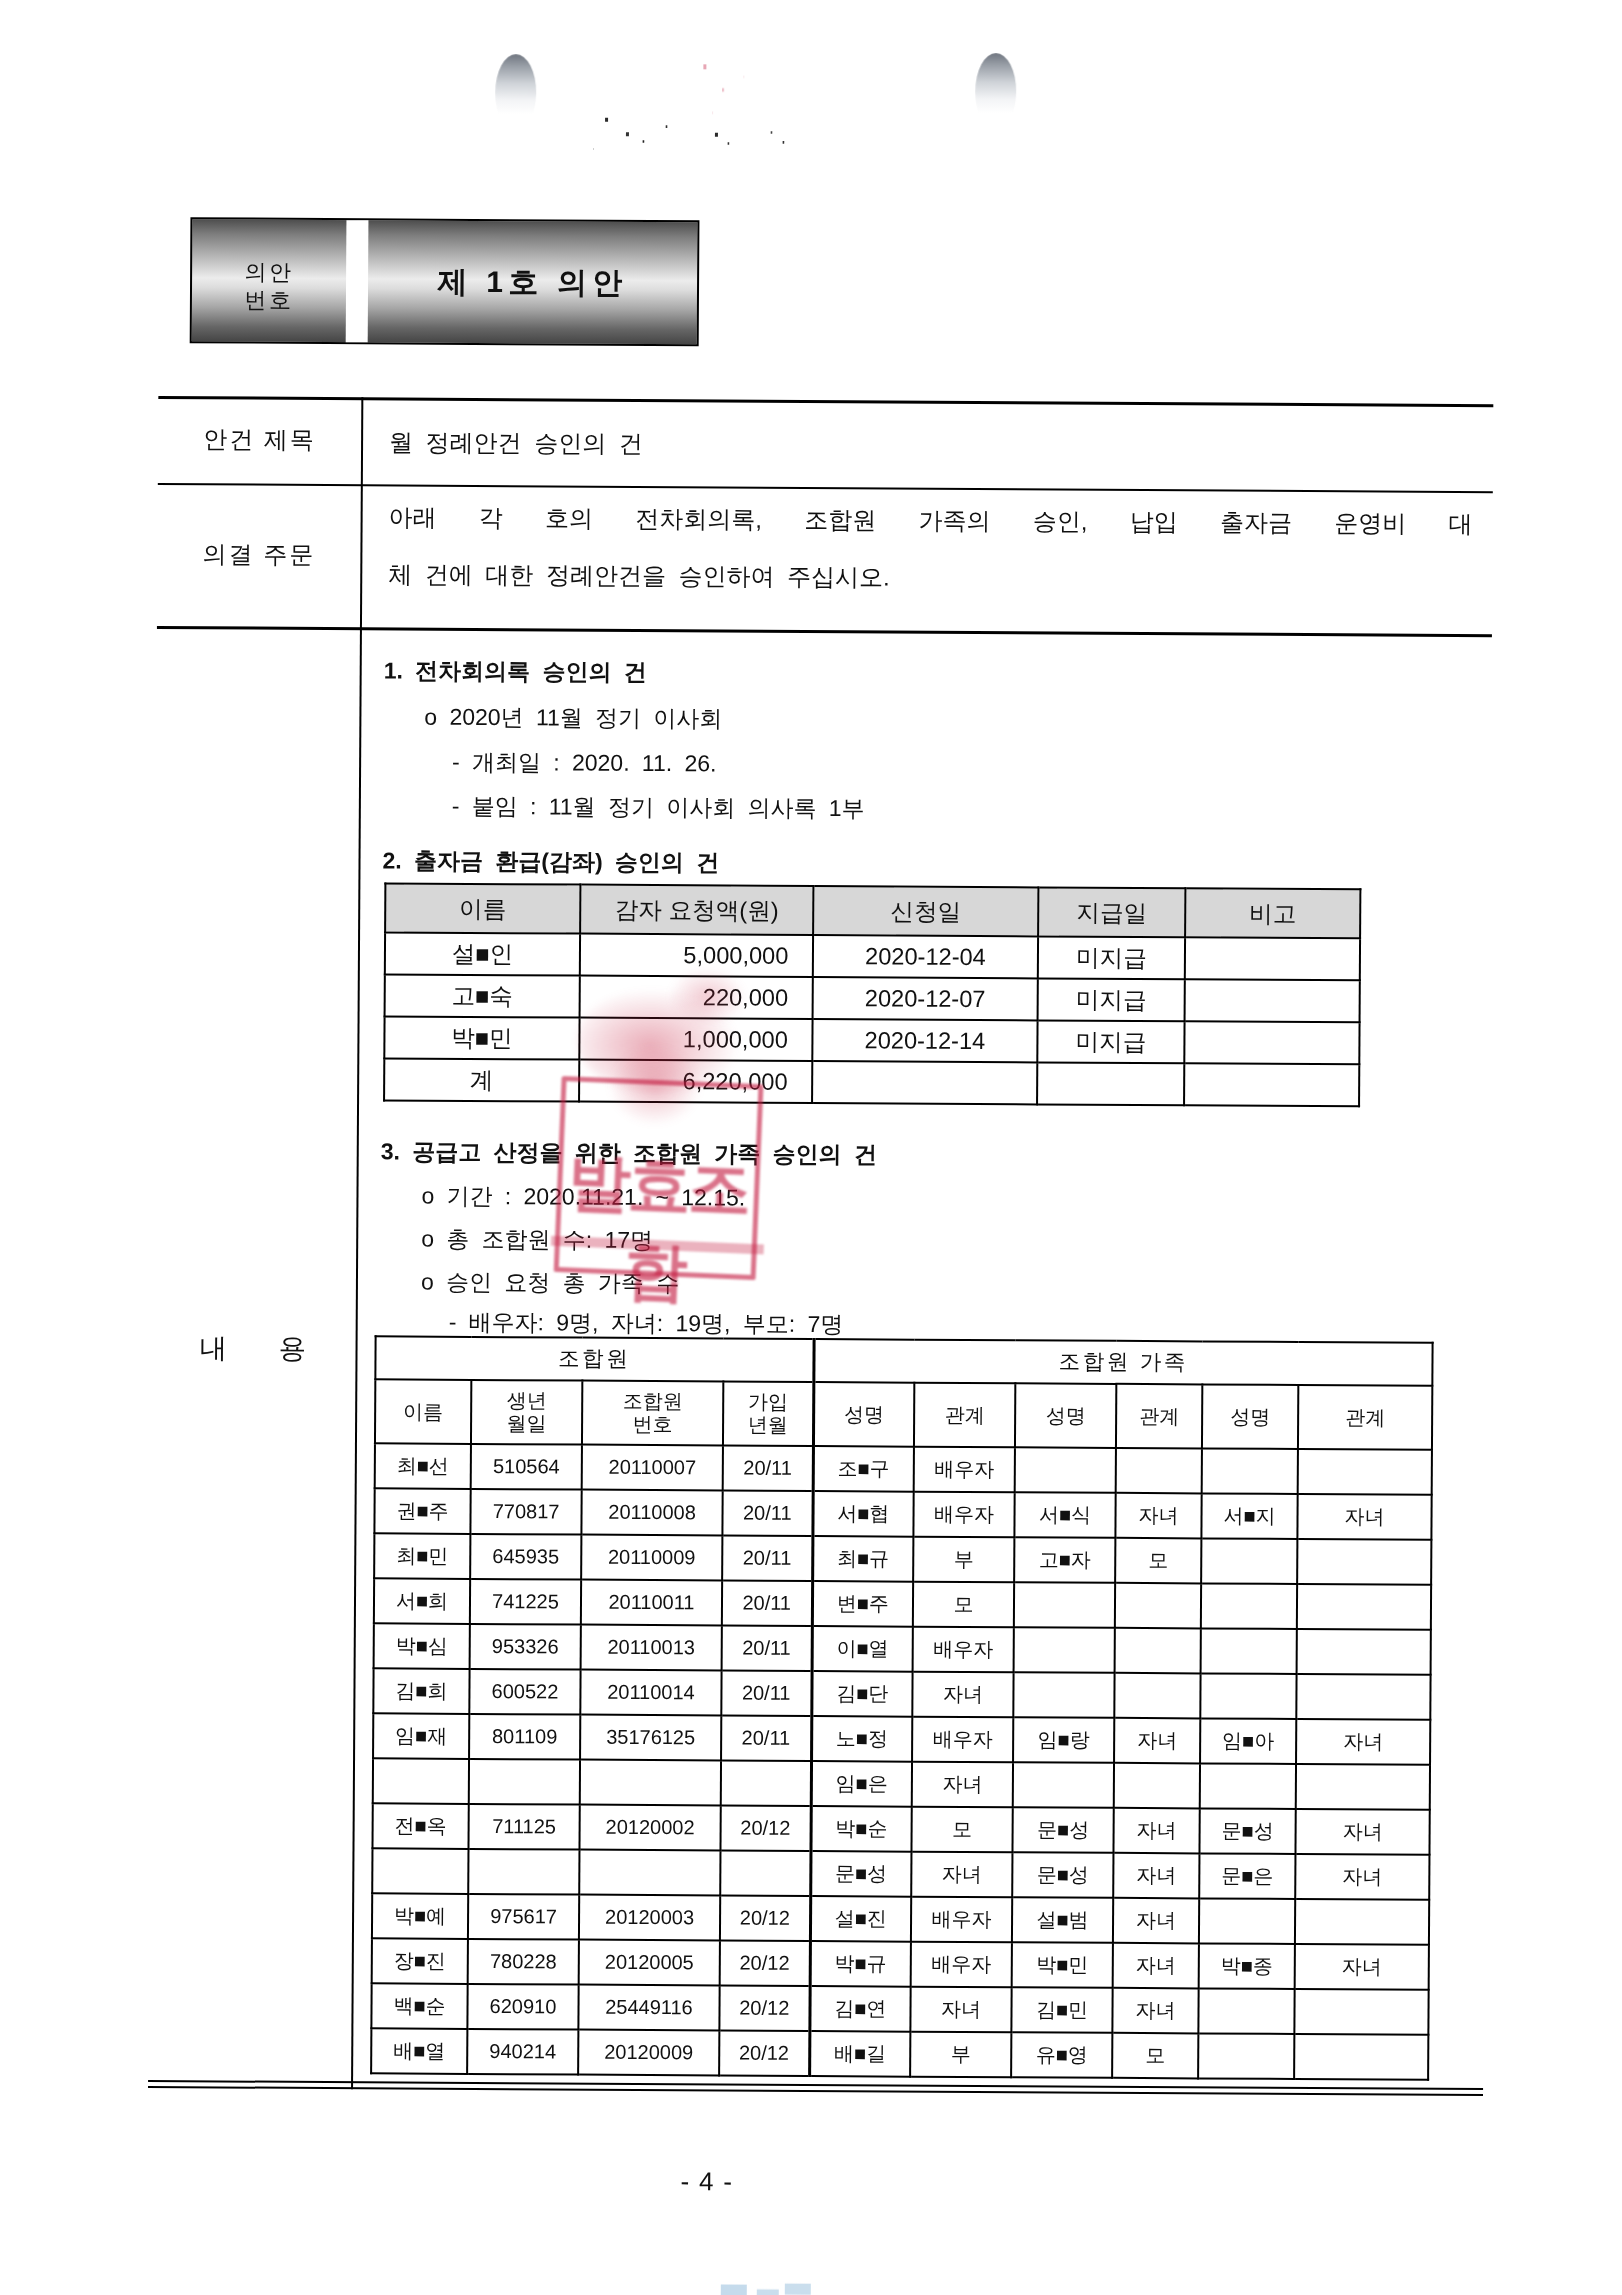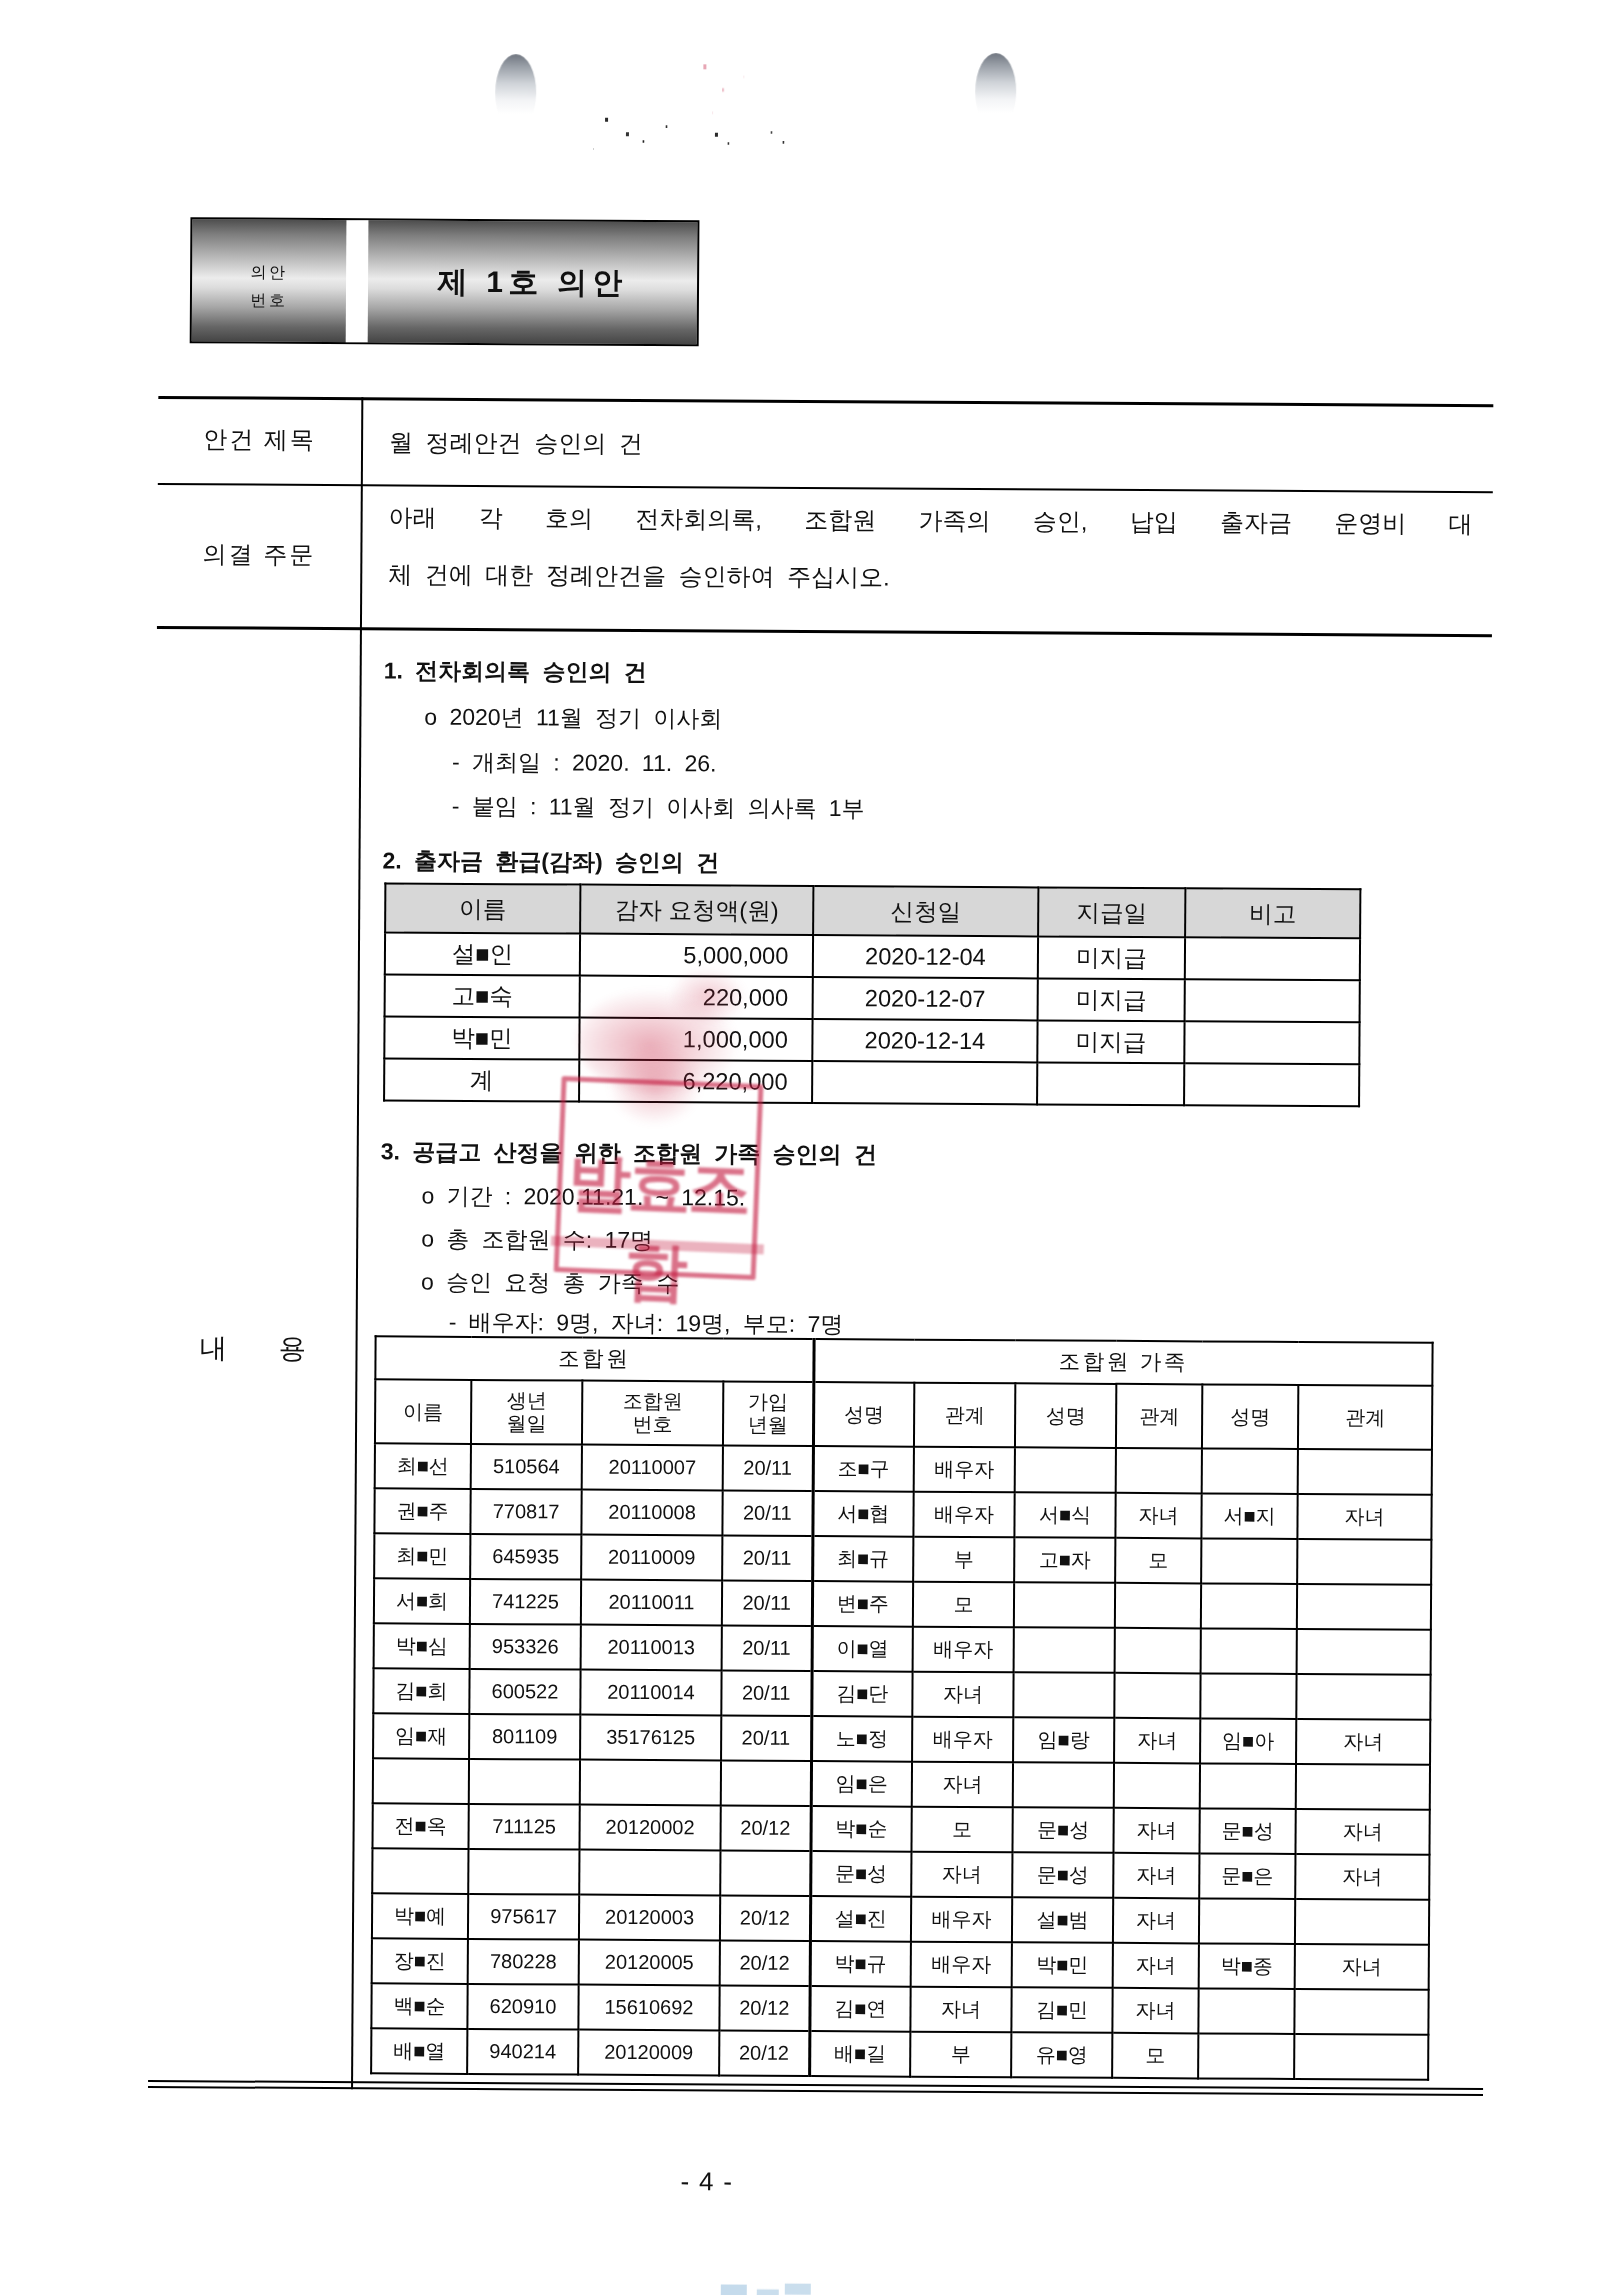--- a/index.html
+++ b/index.html
@@ -25,21 +25,21 @@
   .red-specks { position:absolute; left:697px; top:65px; width:3.3px; height:5.2px; background:rgba(201,60,90,.45);
     box-shadow: 18.3px 23px 0 -0.7px rgba(201,60,90,.4), 7.9px 46px 0 -1.3px rgba(201,60,90,.35),
                 39px 9.8px 0 -1.3px rgba(201,60,90,.3); filter:blur(0.7px); }
 
   
   .agenda-box { position:absolute; left:185px; top:221px; width:509px; height:126px;
     border:2px solid #000;
     background:linear-gradient(180deg,#4e4e4e 0%,#7d7d7d 12%,#b5b5b5 30%,#ececec 48%,#dcdcdc 56%,#a6a6a6 72%,#666 88%,#454545 100%);
     display:flex; align-items:stretch; }
   .agenda-box .label-cell { width:154px; display:flex; flex-direction:column; justify-content:center;
-    align-items:center; font-size:16px; line-height:27.5px; letter-spacing:2.6px; font-weight:400;margin-top:11px; }
+    align-items:center; font-size:22px; line-height:27.5px; letter-spacing:2.6px; font-weight:400;margin-top:11px; }
   .agenda-box .white-band { width:22px; background:#fff; }
   .agenda-box .title-cell { flex:1; display:flex; align-items:center; justify-content:center;
     font-size:30px; font-weight:700; letter-spacing:5.2px; }
 
   
   .hline { position:absolute; left:154px; width:1335px; background:#000; }
   #line-top    { top:400px; height:2.6px; }
   #line-row1   { top:487px; height:2px; }
   #line-row2   { top:630px; height:2.6px; }
   #line-bottom { top:2084px; height:7.9px; background:transparent; border-top:2.6px solid #000; border-bottom:2px solid #000; }
@@ -386,21 +386,21 @@
           <td>박■규</td>
           <td>배우자</td>
           <td>박■민</td>
           <td>자녀</td>
           <td>박■종</td>
           <td>자녀</td>
         </tr>
         <tr>
           <td>백■순</td>
           <td>620910</td>
-          <td>15610692</td>
+          <td>25449116</td>
           <td>20/12</td>
           <td>김■연</td>
           <td>자녀</td>
           <td>김■민</td>
           <td>자녀</td>
           <td></td>
           <td></td>
         </tr>
         <tr>
           <td>배■열</td>

